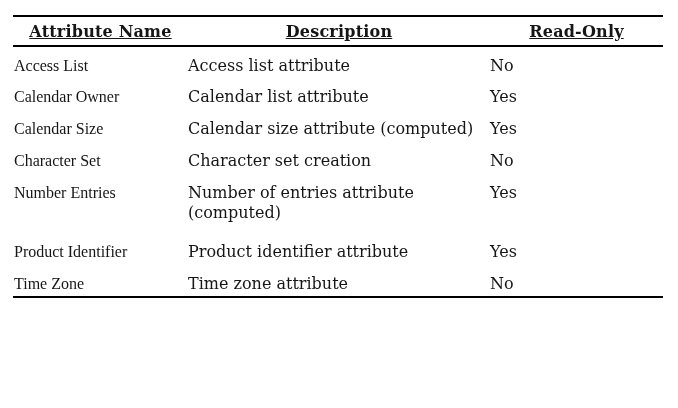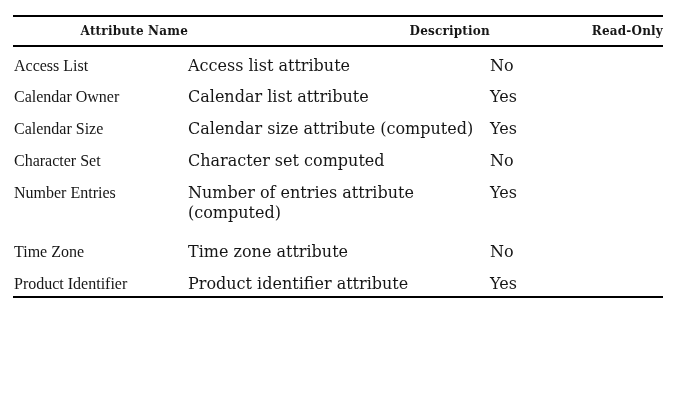--- a/index.html
+++ b/index.html
@@ -26,26 +26,27 @@
     border-bottom: 2px solid #000;
   }
   col.c1 { width: 175px; }
   col.c2 { width: 302px; }
   col.c3 { width: 173px; }
   thead tr {
     height: 30px;
     border-bottom: 2px solid #000;
   }
   th {
-    text-align: right;
+    text-align: center;
     font-weight: bold;
-    font-size: 12px;
+    font-size: 16px;
     padding: 0;
     vertical-align: middle;
     letter-spacing: 0.2px;
+    text-decoration: underline;
   }
   tbody tr { height: 32px; }
   tbody tr.tall { height: 59px; }
   td {
     font-size: 16px;
     line-height: 20px;
     padding: 9px 6px 0 0;
     vertical-align: top;
     white-space: pre-line;
   }
@@ -78,33 +79,33 @@
       <td>Calendar list attribute</td>
       <td>Yes</td>
     </tr>
     <tr>
       <td class="attr">Calendar Size</td>
       <td>Calendar size attribute (computed)</td>
       <td>Yes</td>
     </tr>
     <tr>
       <td class="attr">Character Set</td>
-      <td>Character set computed</td>
+      <td>Character set creation</td>
       <td>No</td>
     </tr>
     <tr class="tall">
       <td class="attr">Number Entries</td>
       <td>Number of entries attribute
 (computed)</td>
       <td>Yes</td>
     </tr>
     <tr>
+      <td class="attr">Product Identifier</td>
+      <td>Product identifier attribute</td>
+      <td>Yes</td>
+    </tr>
+    <tr>
       <td class="attr">Time Zone</td>
       <td>Time zone attribute</td>
       <td>No</td>
-    </tr>
-    <tr>
-      <td class="attr">Product Identifier</td>
-      <td>Product identifier attribute</td>
-      <td>Yes</td>
     </tr>
   </tbody>
 </table>
 
 </body></html>

